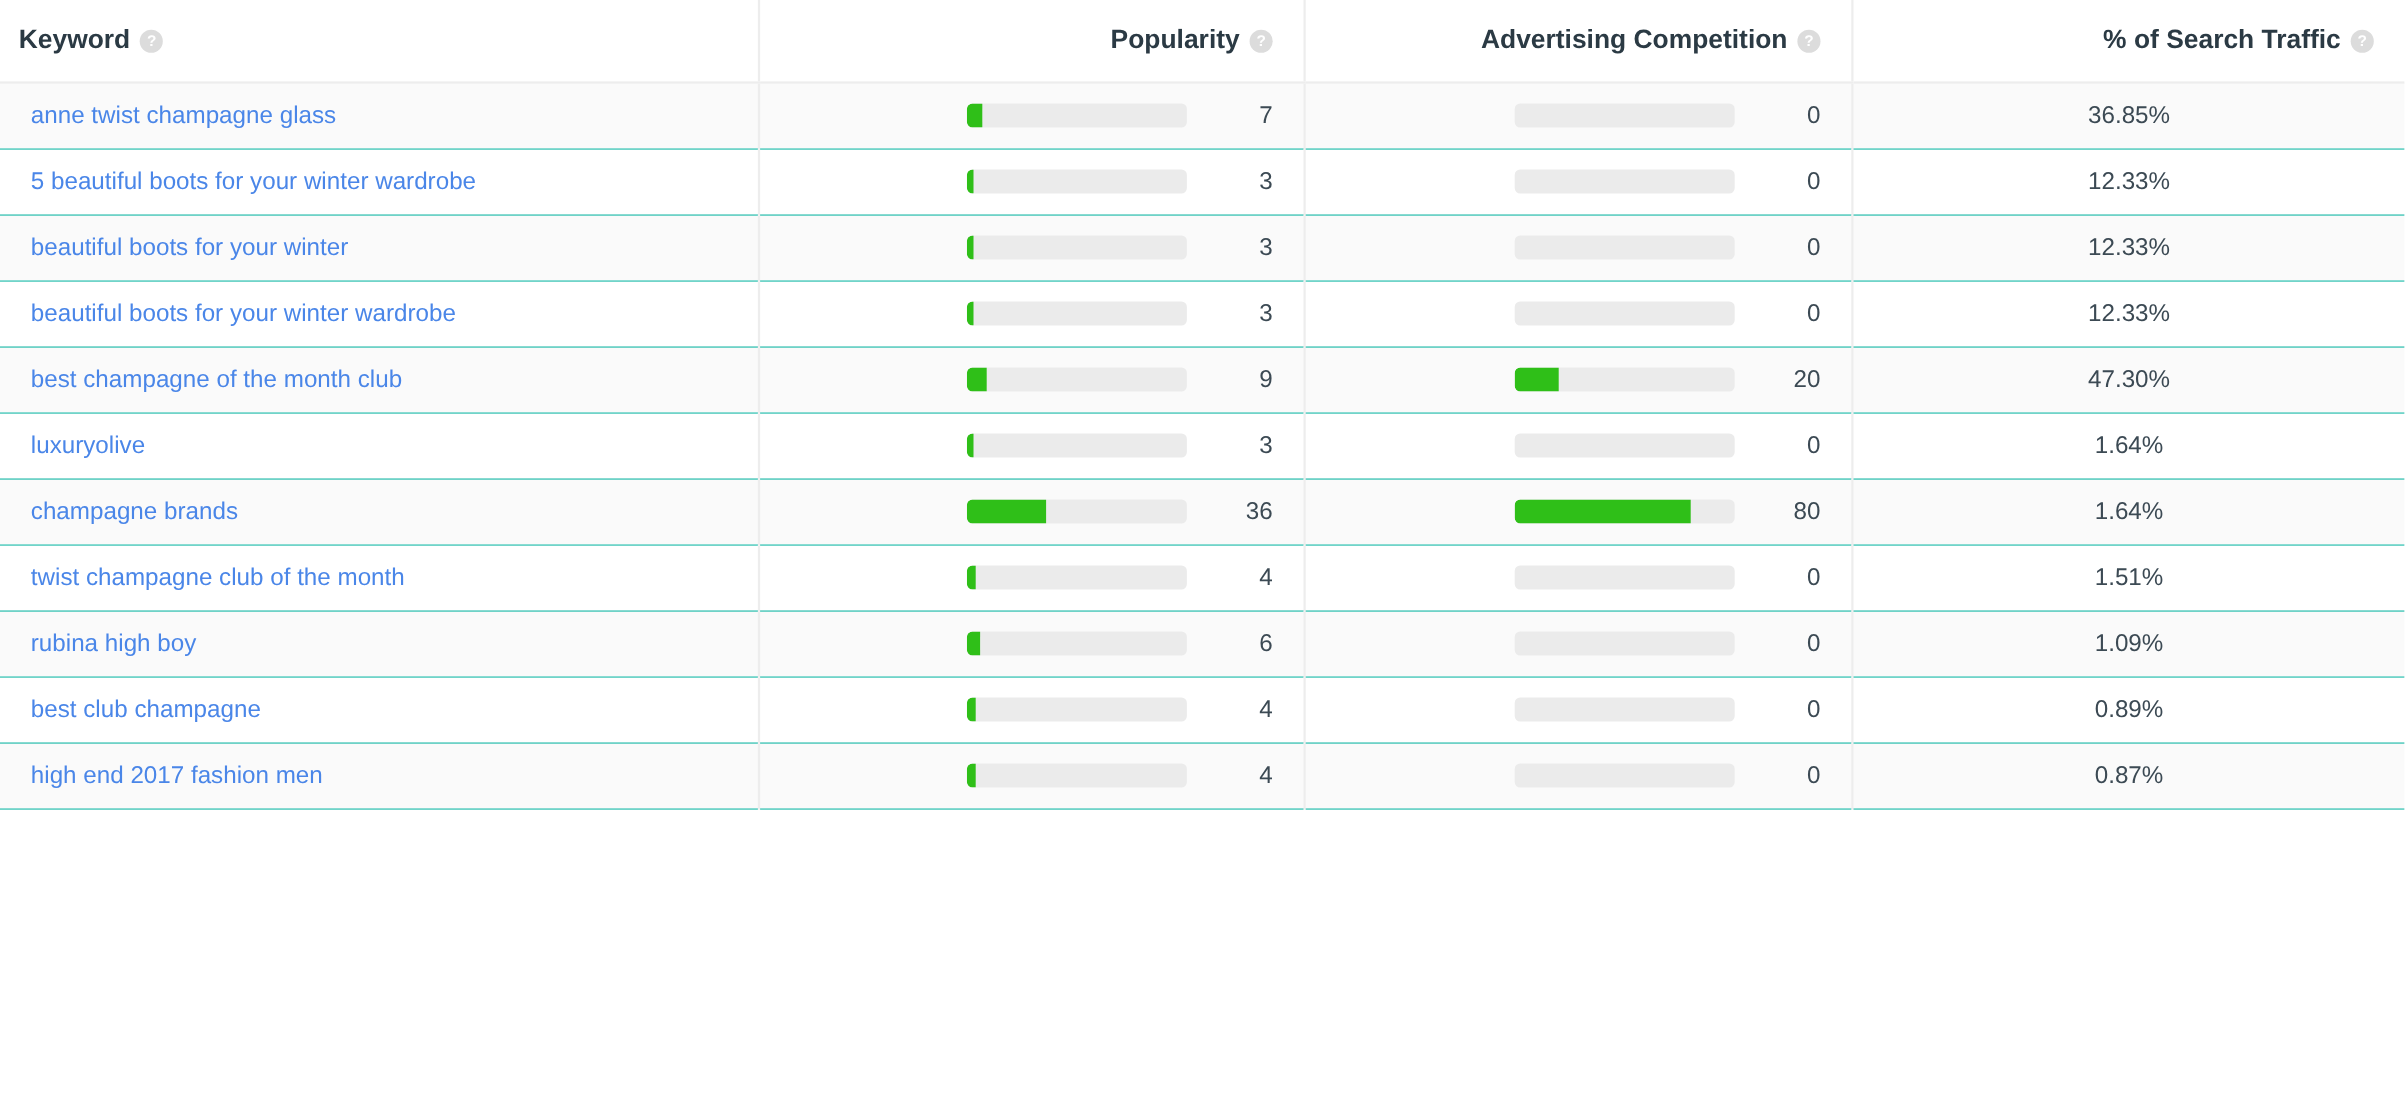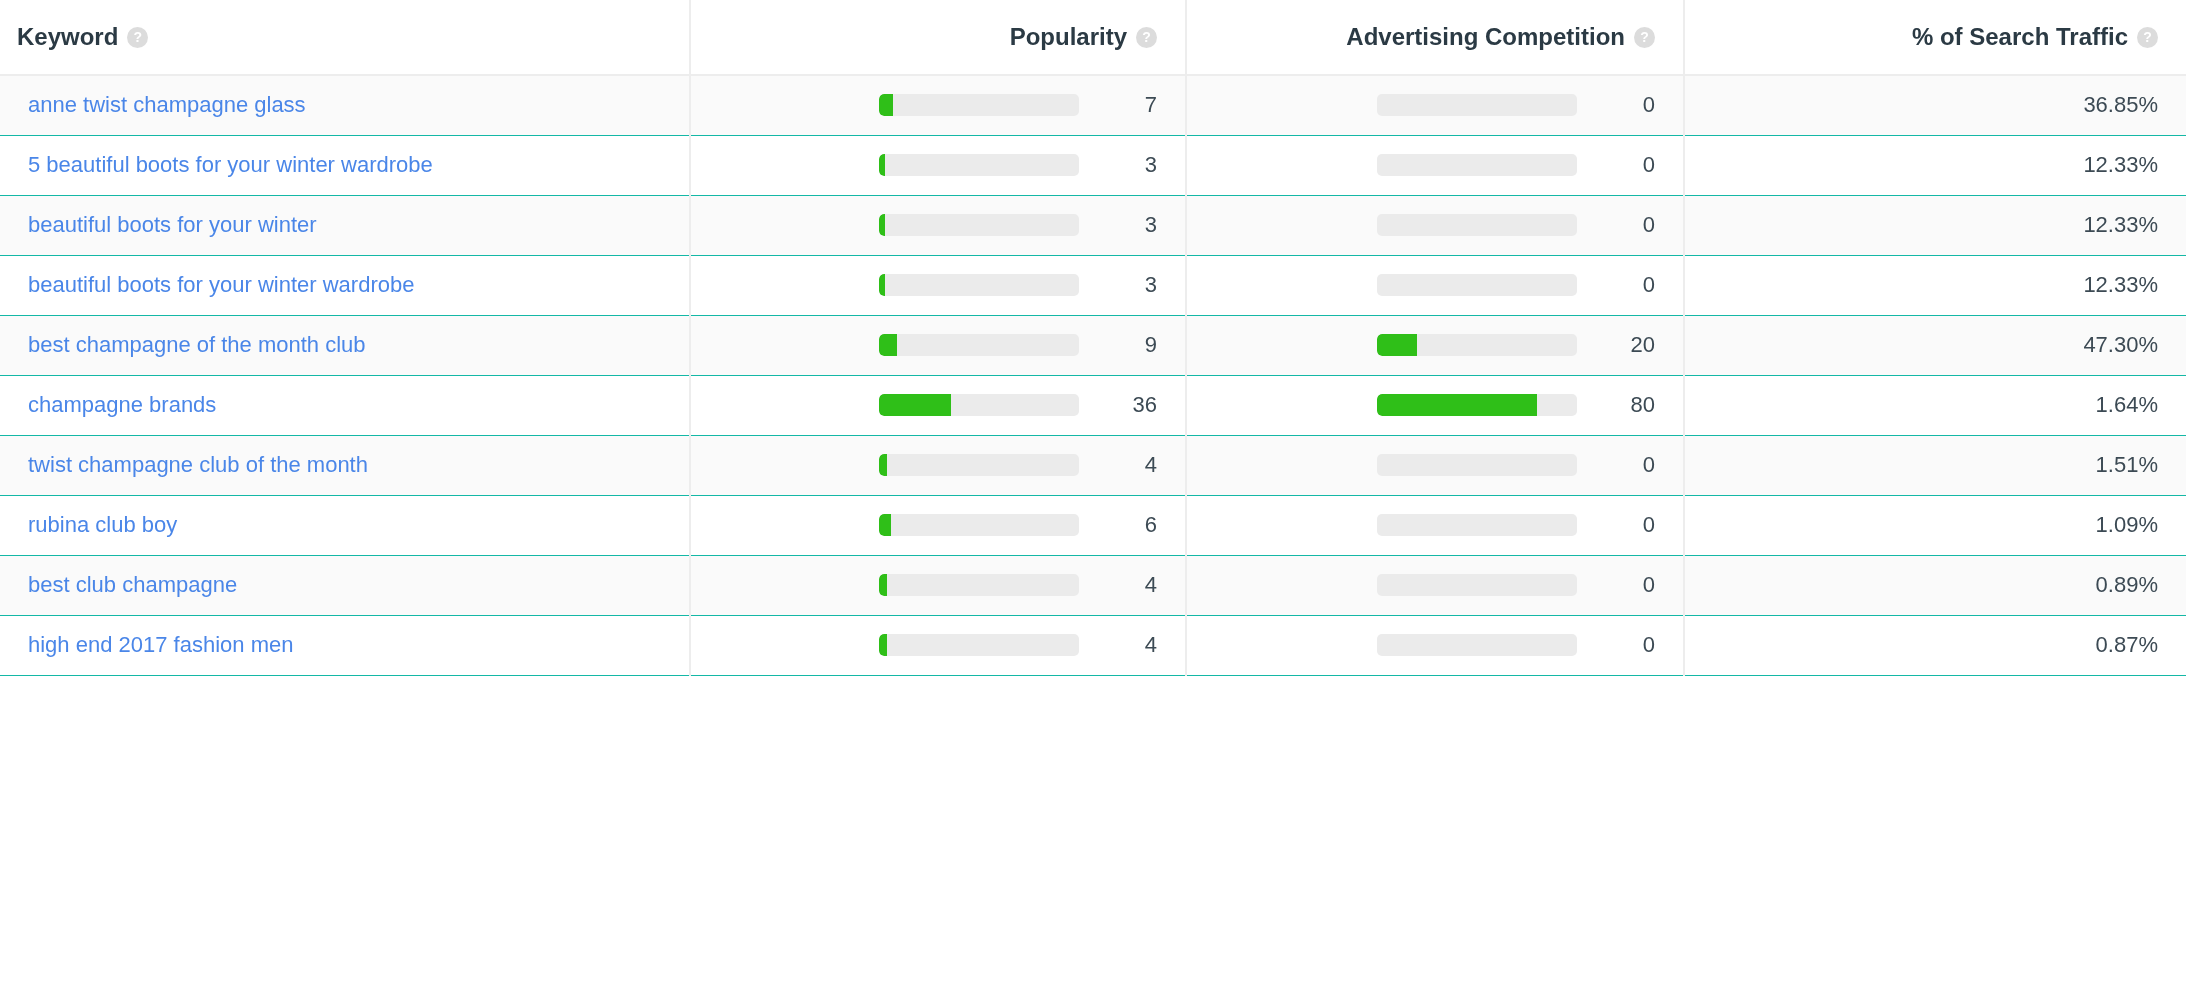--- a/index.html
+++ b/index.html
@@ -121,21 +121,21 @@
   .metric-value {
     width: 78px;
     text-align: right;
     font-size: 22px;
     color: #3c4a54;
     flex: 0 0 auto;
   }
 
   .traffic-value {
     display: block;
-    text-align: right;
+    text-align: center;
     font-size: 22px;
     color: #3c4a54;
   }
 </style>
 </head>
 <body>
 
 <table class="keyword-table">
   <colgroup>
     <col class="col-keyword">
@@ -270,20 +270,40 @@
               <div class="bar-fill" style="width: 20%; background: rgb(47, 191, 24);"></div>
             </div>
             <span class="metric-value">20</span>
           </div>
         </td>
         <td class="cell-traffic">
           <span class="traffic-value">47.30%</span>
         </td>
       </tr>
       <tr>
+        <td class="cell-keyword"><a class="keyword-link">luxuryolive</a></td>
+        <td class="cell-popularity">
+          <div class="metric">
+            <div class="bar-track">
+              <div class="bar-fill" style="width: 3%; background: rgb(47, 191, 24);"></div>
+            </div>
+            <span class="metric-value">3</span>
+          </div>
+        </td>
+        <td class="cell-competition">
+          <div class="metric">
+            <div class="bar-track"></div>
+            <span class="metric-value">0</span>
+          </div>
+        </td>
+        <td class="cell-traffic">
+          <span class="traffic-value">1.64%</span>
+        </td>
+      </tr>
+      <tr>
         <td class="cell-keyword"><a class="keyword-link">champagne brands</a></td>
         <td class="cell-popularity">
           <div class="metric">
             <div class="bar-track">
               <div class="bar-fill" style="width: 36%; background: rgb(47, 191, 24);"></div>
             </div>
             <span class="metric-value">36</span>
           </div>
         </td>
         <td class="cell-competition">
@@ -312,21 +332,21 @@
           <div class="metric">
             <div class="bar-track"></div>
             <span class="metric-value">0</span>
           </div>
         </td>
         <td class="cell-traffic">
           <span class="traffic-value">1.51%</span>
         </td>
       </tr>
       <tr>
-        <td class="cell-keyword"><a class="keyword-link">rubina club boy</a></td>
+        <td class="cell-keyword"><a class="keyword-link">rubina high boy</a></td>
         <td class="cell-popularity">
           <div class="metric">
             <div class="bar-track">
               <div class="bar-fill" style="width: 6%; background: rgb(47, 191, 24);"></div>
             </div>
             <span class="metric-value">6</span>
           </div>
         </td>
         <td class="cell-competition">
           <div class="metric">

